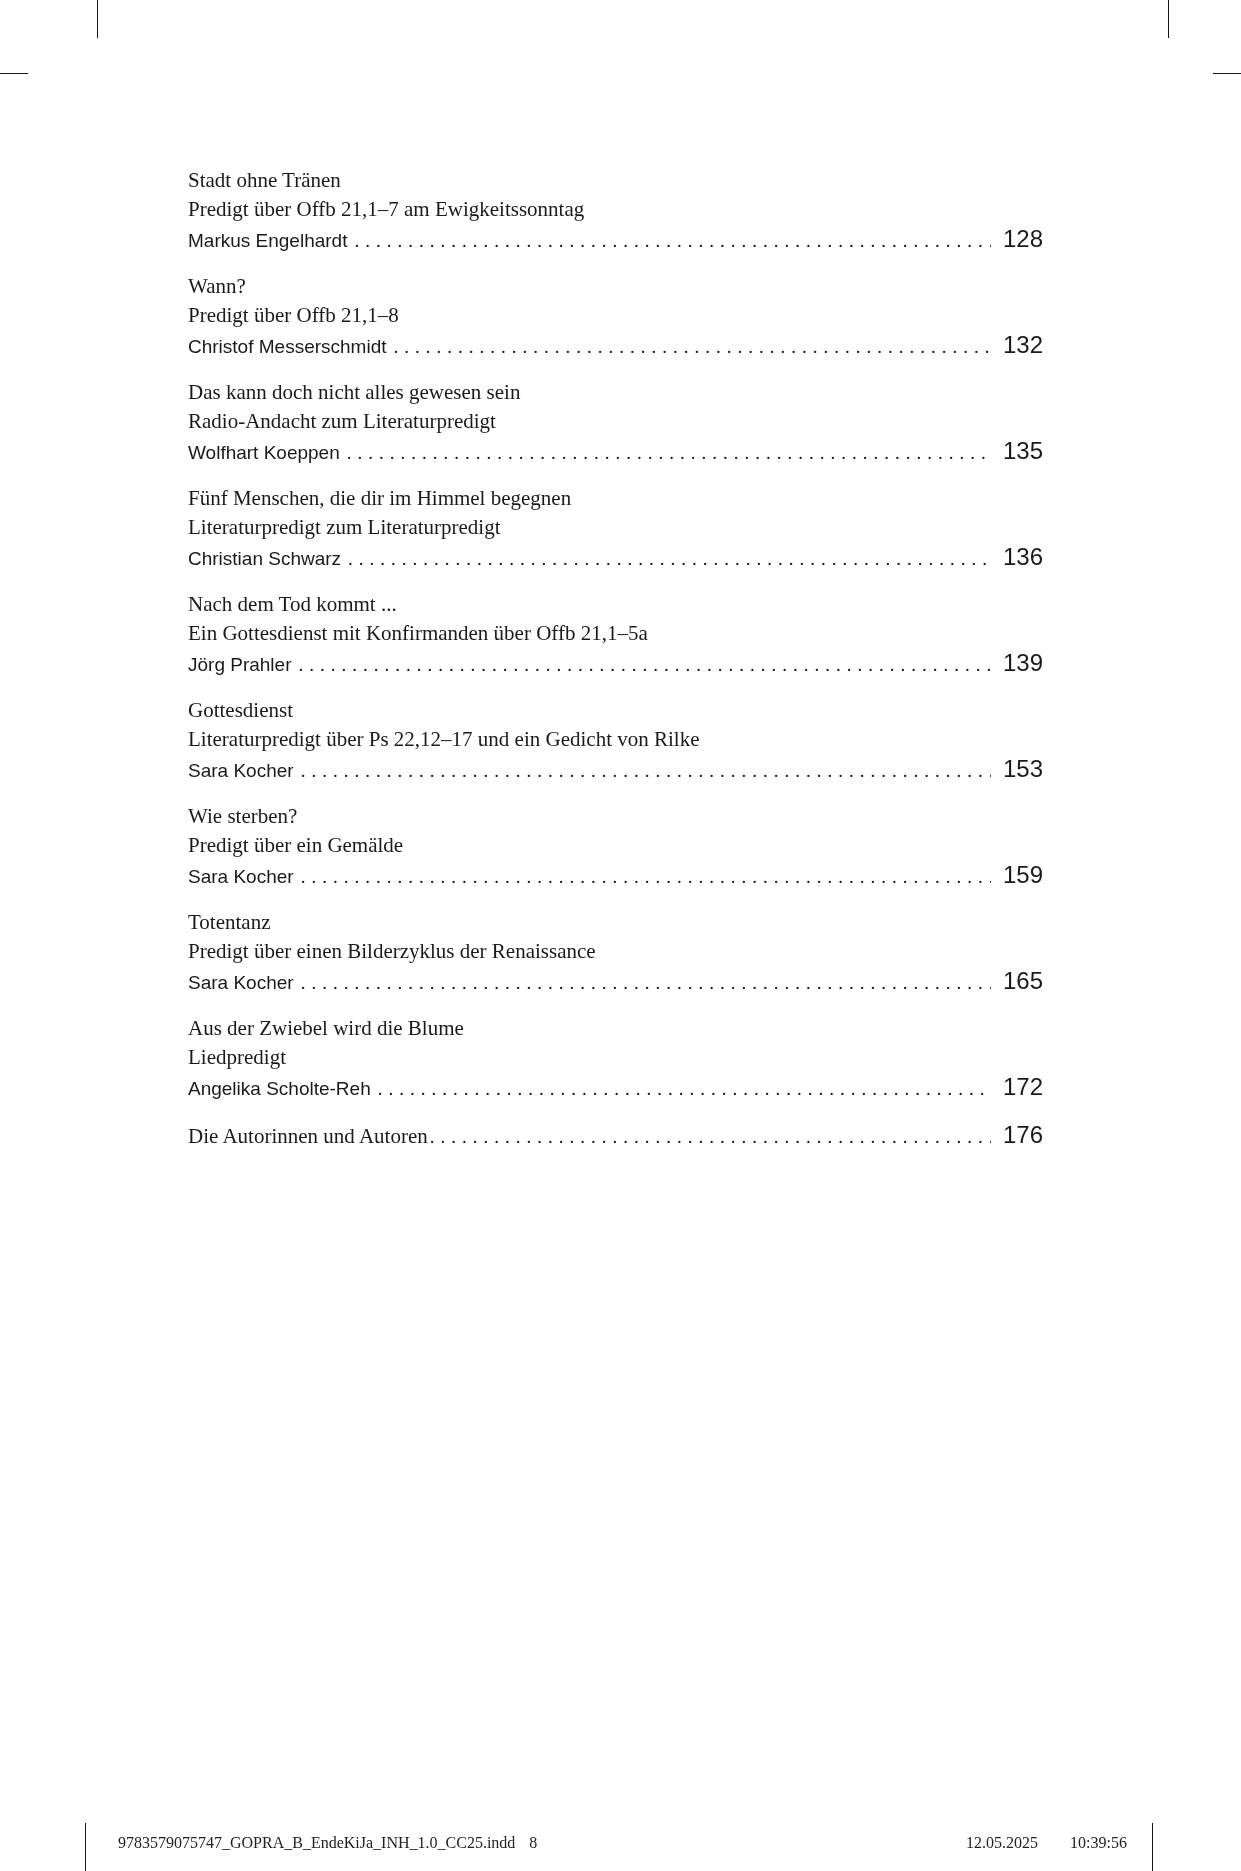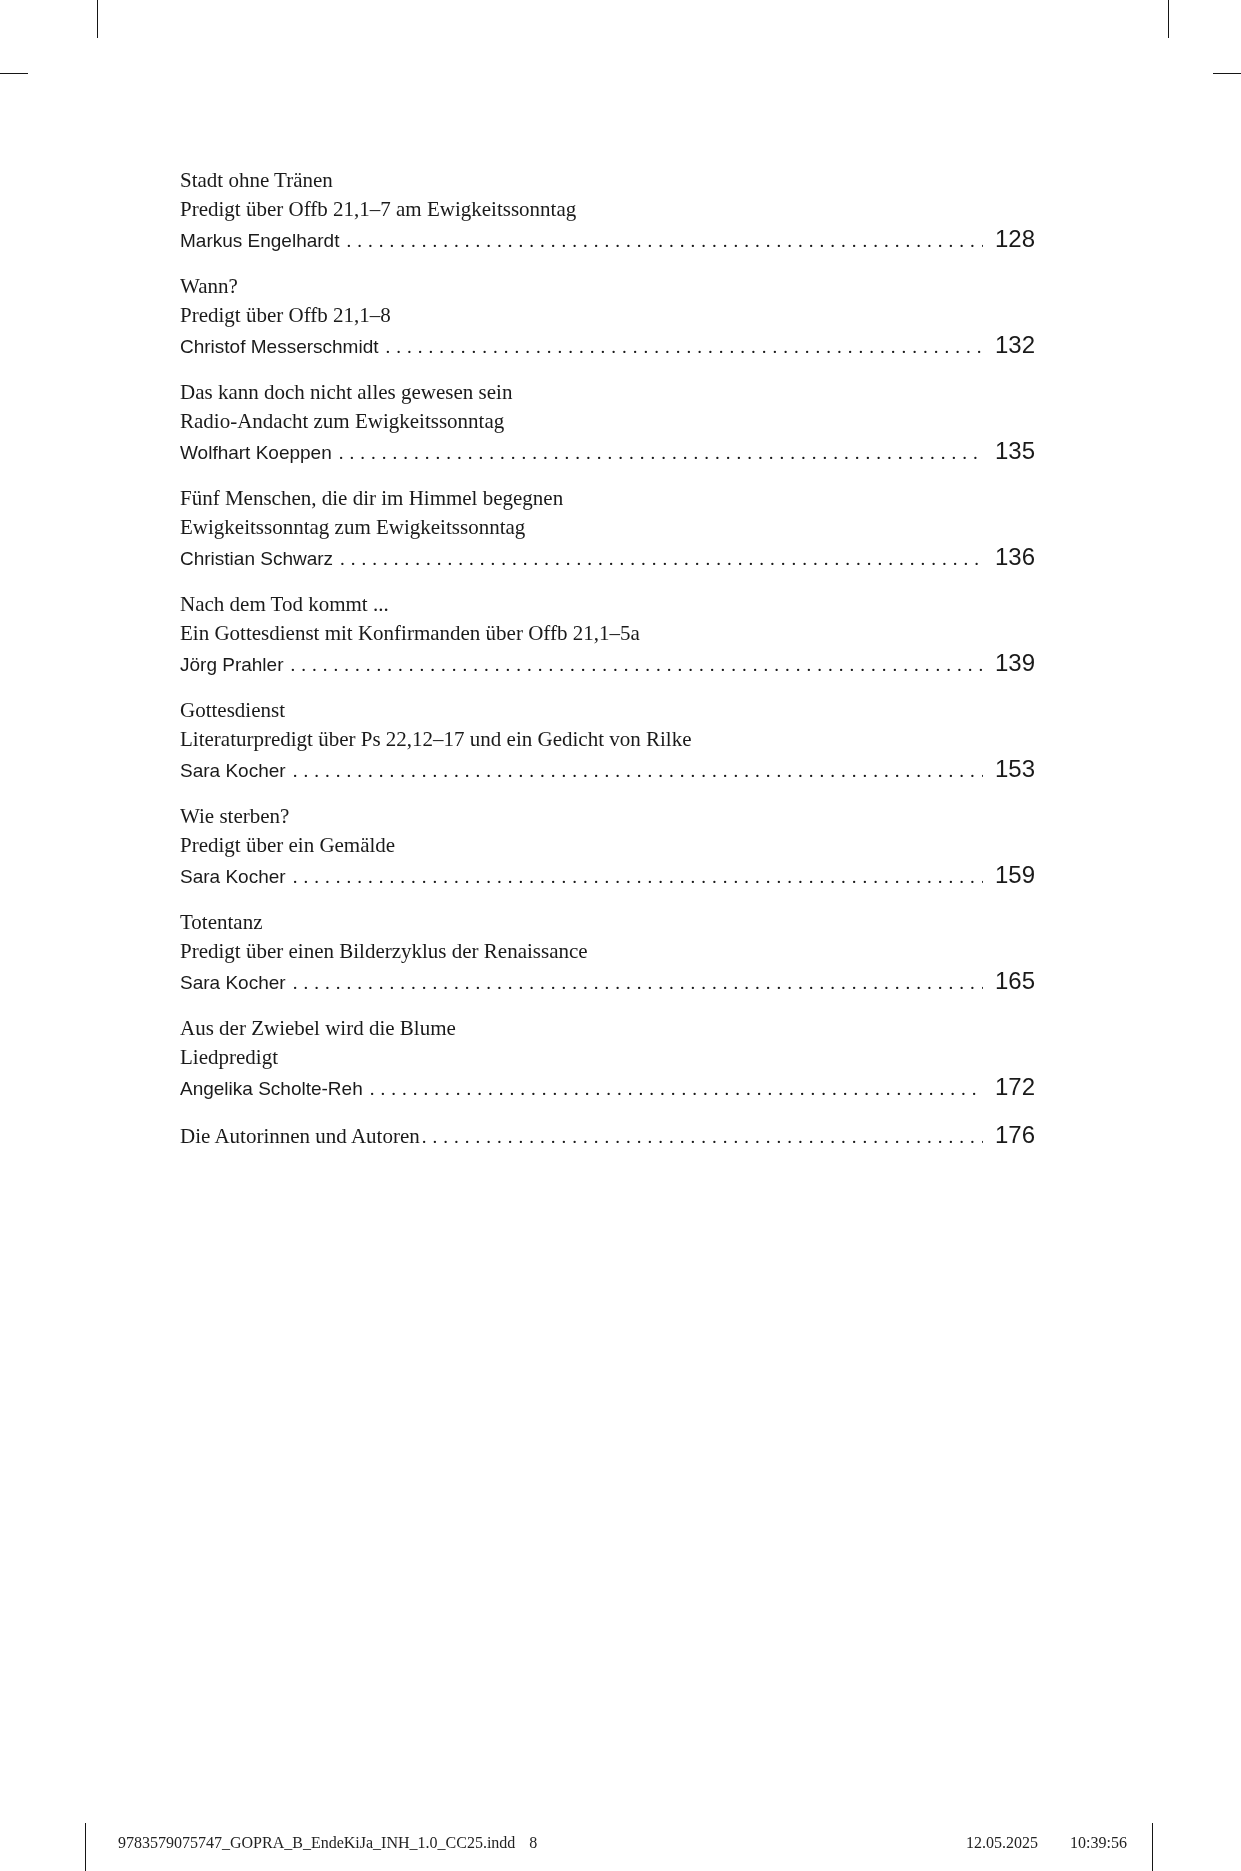--- a/index.html
+++ b/index.html
@@ -27,21 +27,21 @@
   .crop-tl-v { left: 97px;  top: 0;       height: 38px; }
   .crop-tr-v { left: 1168px; top: 0;      height: 38px; }
   .crop-tl-h { left: 0;     top: 73px;    width: 28px; }
   .crop-tr-h { left: 1213px; top: 73px;   width: 28px; }
   .crop-bl-v { left: 85px;  top: 1823px;  height: 48px; }
   .crop-br-v { left: 1152px; top: 1823px; height: 48px; }
 
   
   .toc {
     position: absolute;
-    left: 180px;
+    left: 188px;
     top: 166px;
     width: 855px;
   }
   .toc-entry { margin-bottom: 17px; }
   .toc-title,
   .toc-subtitle {
     font-size: 21px;
     line-height: 29px;
     white-space: nowrap;
   }
@@ -127,31 +127,31 @@
       <div class="toc-subtitle">Predigt über Offb 21,1–8</div>
       <div class="toc-line">
         <span class="toc-author">Christof Messerschmidt</span>
         <span class="leader"></span>
         <span class="toc-page">132</span>
       </div>
     </div>
 
     <div class="toc-entry">
       <div class="toc-title">Das kann doch nicht alles gewesen sein</div>
-      <div class="toc-subtitle">Radio-Andacht zum Ewigkeitssonntag</div>
+      <div class="toc-subtitle">Radio-Andacht zum Literaturpredigt</div>
       <div class="toc-line">
         <span class="toc-author">Wolfhart Koeppen</span>
         <span class="leader"></span>
         <span class="toc-page">135</span>
       </div>
     </div>
 
     <div class="toc-entry">
       <div class="toc-title">Fünf Menschen, die dir im Himmel begegnen</div>
-      <div class="toc-subtitle">Ewigkeitssonntag zum Ewigkeitssonntag</div>
+      <div class="toc-subtitle">Literaturpredigt zum Literaturpredigt</div>
       <div class="toc-line">
         <span class="toc-author">Christian Schwarz</span>
         <span class="leader"></span>
         <span class="toc-page">136</span>
       </div>
     </div>
 
     <div class="toc-entry">
       <div class="toc-title">Nach dem Tod kommt ...</div>
       <div class="toc-subtitle">Ein Gottesdienst mit Konfirmanden über Offb 21,1–5a</div>

